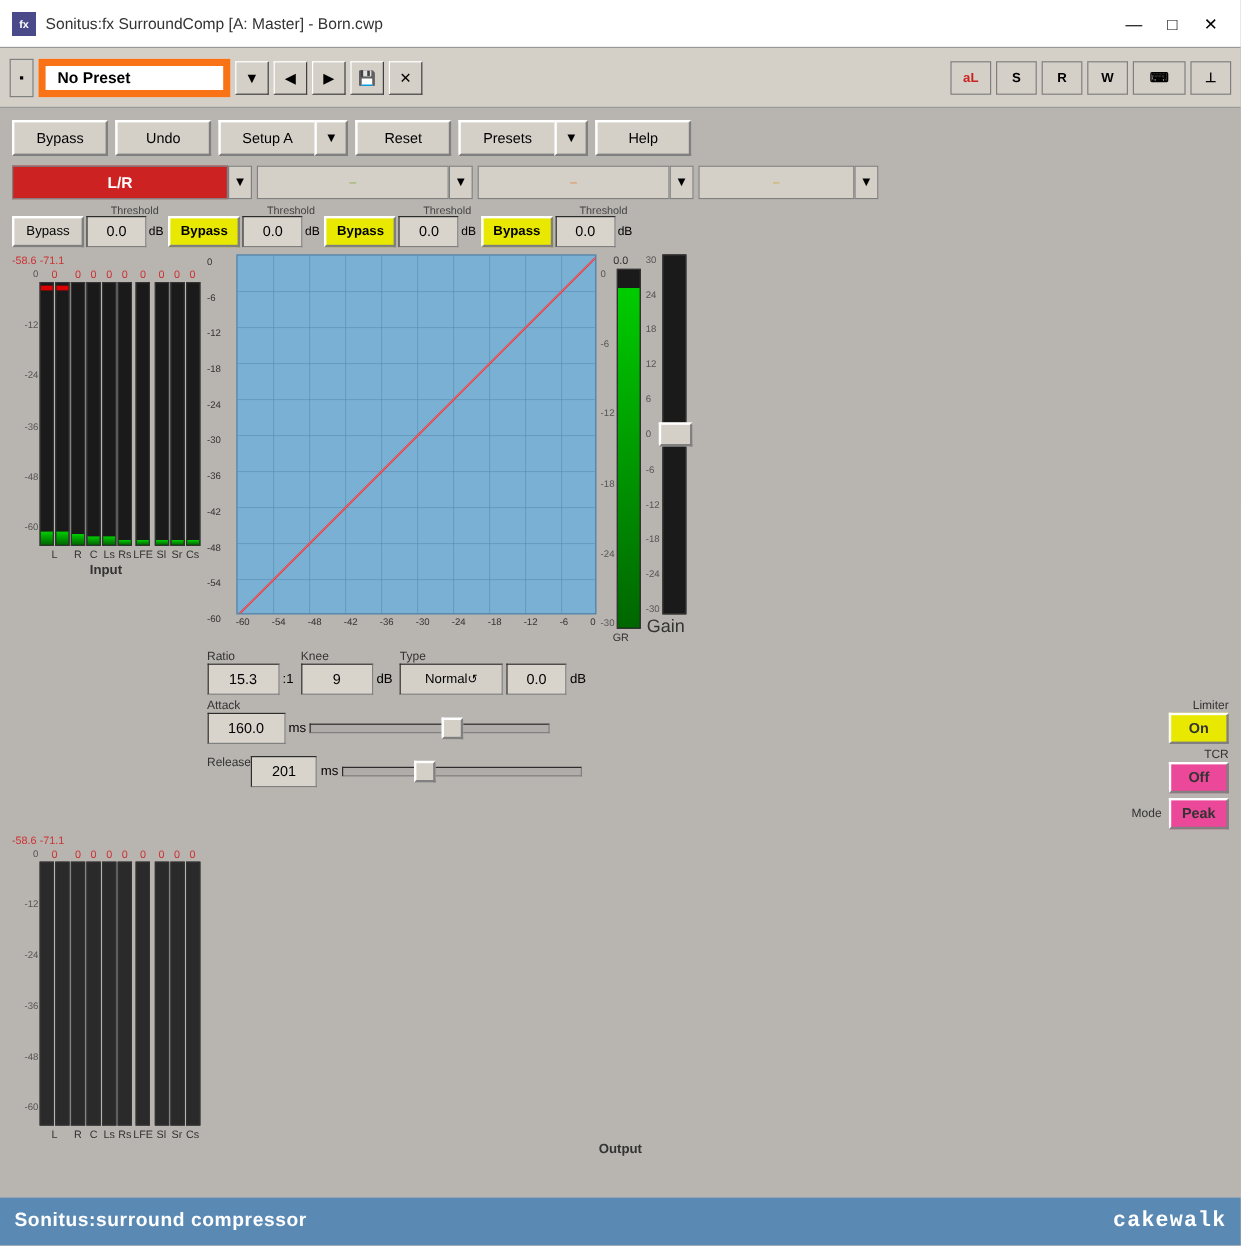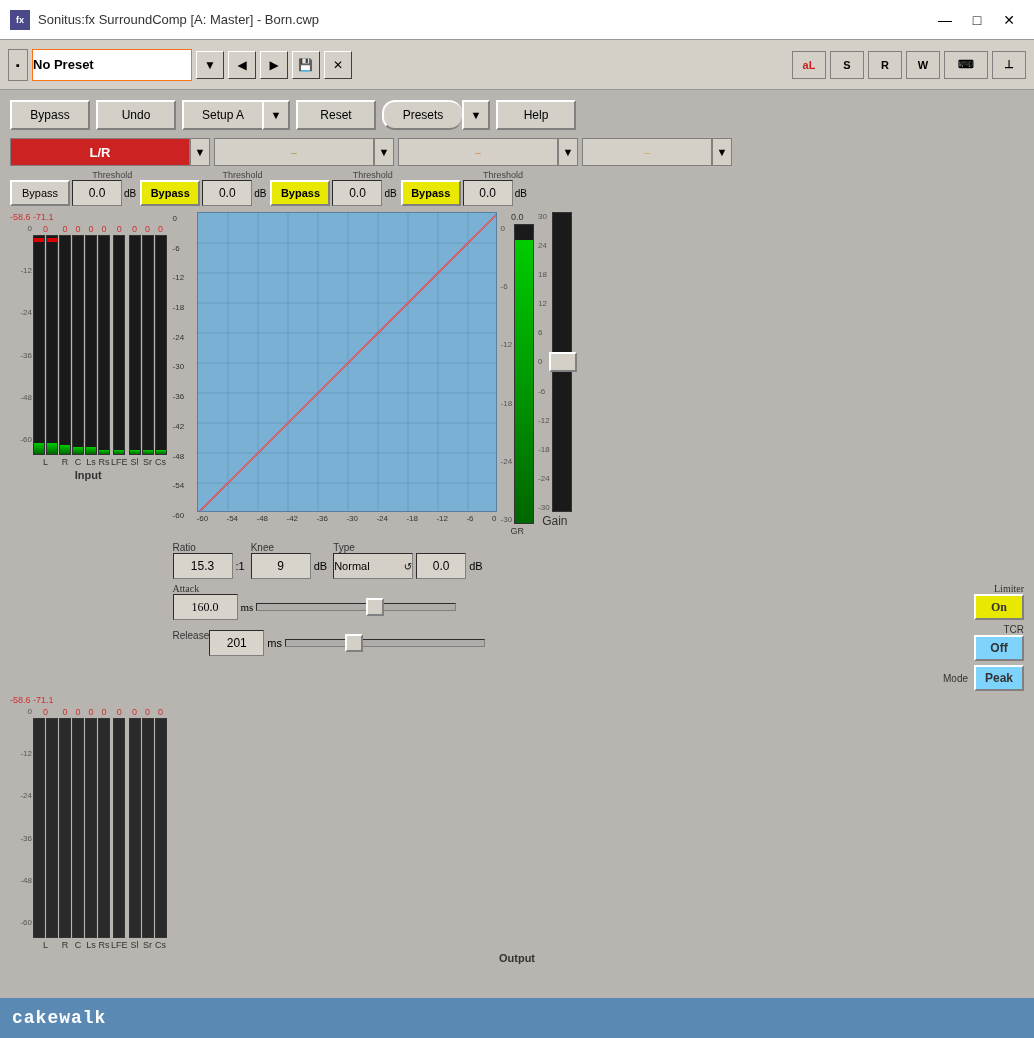--- a/index.html
+++ b/index.html
@@ -144,21 +144,21 @@
       font-size: 12px;
       font-weight: bold;
     }
 
     .toggle-on {
       background: #e8e800;
       color: #333;
     }
 
     .toggle-off {
-      background: #7dd3fc;
+      background: #ec4899;
       color: #333;
     }
 
     
     .bottom-bar {
       background: #5a8ab4;
       height: 40px;
       display: flex;
       align-items: center;
       justify-content: space-between;
@@ -234,21 +234,21 @@
 <div class="title-bar">
   <div class="title-bar-icon">fx</div>
   <span class="title-bar-text">Sonitus:fx SurroundComp [A: Master] - Born.cwp</span>
   <div class="title-bar-btn">—</div>
   <div class="title-bar-btn">□</div>
   <div class="title-bar-btn close">✕</div>
 </div>
 
 <div class="toolbar">
   <div style="background:#d4d0c8;border:1px solid #808080;height:32px;width:20px;display:flex;align-items:center;justify-content:center;cursor:pointer;">▪</div>
-  <div style="display:flex;align-items:center;background:white;border:1px solid #f97316;height:32px;padding:0 0;min-width:160px;">
+  <div style="display:flex;align-items:center;background:white;border:6px solid #f97316;height:32px;padding:0 10px;min-width:160px;">
     <span style="font-size:13px;font-weight:bold;">No Preset</span>
   </div>
   <div class="toolbar-btn">▼</div>
   <div class="toolbar-btn">◀</div>
   <div class="toolbar-btn">▶</div>
   <div class="toolbar-btn">💾</div>
   <div class="toolbar-btn">✕</div>
   <div class="toolbar-spacer"></div>
   <div class="toolbar-right">
     <div class="toolbar-right-btn al">aL</div>
@@ -264,21 +264,21 @@
 
   <div class="controls-row">
     <div class="ctrl-btn">Bypass</div>
     <div class="ctrl-btn">Undo</div>
     <div class="setup-group">
       <div class="ctrl-btn" style="min-width:80px;">Setup A</div>
       <div class="ctrl-btn-arrow">▼</div>
     </div>
     <div class="ctrl-btn">Reset</div>
     <div class="presets-group">
-      <div class="ctrl-btn" style="min-width:80px;border-radius:13px;">Presets</div>
+      <div class="ctrl-btn" style="min-width:80px;">Presets</div>
       <div class="ctrl-btn-arrow">▼</div>
     </div>
     <div class="ctrl-btn" style="min-width:80px;">Help</div>
   </div>
 
   <div style="display:flex;gap:4px;margin-bottom:4px;">
 
     <div style="display:flex;align-items:center;">
       <div style="background:#cc2222;border:1px solid #808080;height:28px;width:180px;display:flex;align-items:center;justify-content:center;color:white;font-weight:bold;font-size:13px;cursor:pointer;">L/R</div>
       <div style="background:#d4d0c8;border:1px solid #808080;height:28px;width:20px;display:flex;align-items:center;justify-content:center;cursor:pointer;">▼</div>
@@ -548,21 +548,21 @@
               <span style="font-size:8px;color:#555;">-18</span>
               <span style="font-size:8px;color:#555;">-24</span>
               <span style="font-size:8px;color:#555;">-30</span>
             </div>
 
             <div style="width:20px;height:300px;background:#1a1a1a;border:1px solid #333;position:relative;">
 
               <div style="position:absolute;top:50%;left:-4px;width:28px;height:20px;background:#d4d0c8;border:2px solid;border-color:#fff #808080 #808080 #fff;cursor:pointer;transform:translateY(-50%);"></div>
             </div>
           </div>
-          <div style="font-size:12px;color:#333;margin-top:2px;">Gain</div>
+          <div style="font-size:15px;color:#333;margin-top:2px;">Gain</div>
         </div>
       </div>
 
       <div style="margin-top:6px;">
 
         <div style="display:flex;align-items:center;gap:6px;margin-bottom:4px;">
           <div style="display:flex;flex-direction:column;">
             <span style="font-size:10px;color:#333;">Ratio</span>
             <div style="display:flex;align-items:center;gap:3px;">
               <div class="param-val-box">15.3</div>
@@ -572,31 +572,31 @@
           <div style="display:flex;flex-direction:column;">
             <span style="font-size:10px;color:#333;">Knee</span>
             <div style="display:flex;align-items:center;gap:3px;">
               <div class="param-val-box">9</div>
               <span style="font-size:11px;">dB</span>
             </div>
           </div>
           <div style="display:flex;flex-direction:column;">
             <span style="font-size:10px;color:#333;">Type</span>
             <div style="display:flex;align-items:center;gap:3px;">
-              <div style="background:#d4d0c8;border:1px inset #808080;height:26px;min-width:80px;display:flex;align-items:center;justify-content:space-between;padding:0 0;cursor:pointer;font-size:11px;">
+              <div style="background:#d4d0c8;border:1px inset #808080;height:26px;min-width:80px;display:flex;align-items:center;justify-content:space-between;padding:0 20px;cursor:pointer;font-size:11px;">
                 <span>Normal</span>
                 <span style="font-size:10px;">↺</span>
               </div>
               <div class="param-val-box" style="width:50px;">0.0</div>
               <span style="font-size:11px;">dB</span>
             </div>
           </div>
         </div>
 
-        <div style="display:flex;align-items:center;gap:6px;margin-bottom:4px;font-family:Liberation Serif, serif;">
+        <div style="display:flex;align-items:center;gap:6px;margin-bottom:4px;">
           <div style="display:flex;flex-direction:column;">
             <span style="font-size:10px;color:#333;">Attack</span>
             <div style="display:flex;align-items:center;gap:3px;">
               <div class="param-val-box" style="width:65px;">160.0</div>
               <span style="font-size:11px;">ms</span>
               <div style="background:#b0acaa;border:1px inset #808080;height:8px;width:200px;position:relative;cursor:pointer;">
                 <div style="position:absolute;top:-6px;left:55%;width:18px;height:18px;background:#d4d0c8;border:2px solid;border-color:#fff #808080 #808080 #fff;cursor:pointer;"></div>
               </div>
             </div>
           </div>
@@ -709,14 +709,15 @@
         <span class="ch-label">Cs</span>
       </div>
     </div>
 
     <div class="io-label">Output</div>
   </div>
 
 </div>
 
 <div class="bottom-bar">
+  <span class="bottom-title">Sonitus:surround compressor</span>
   <span class="bottom-logo">cakewalk</span>
 </div>
 
 </body></html>

